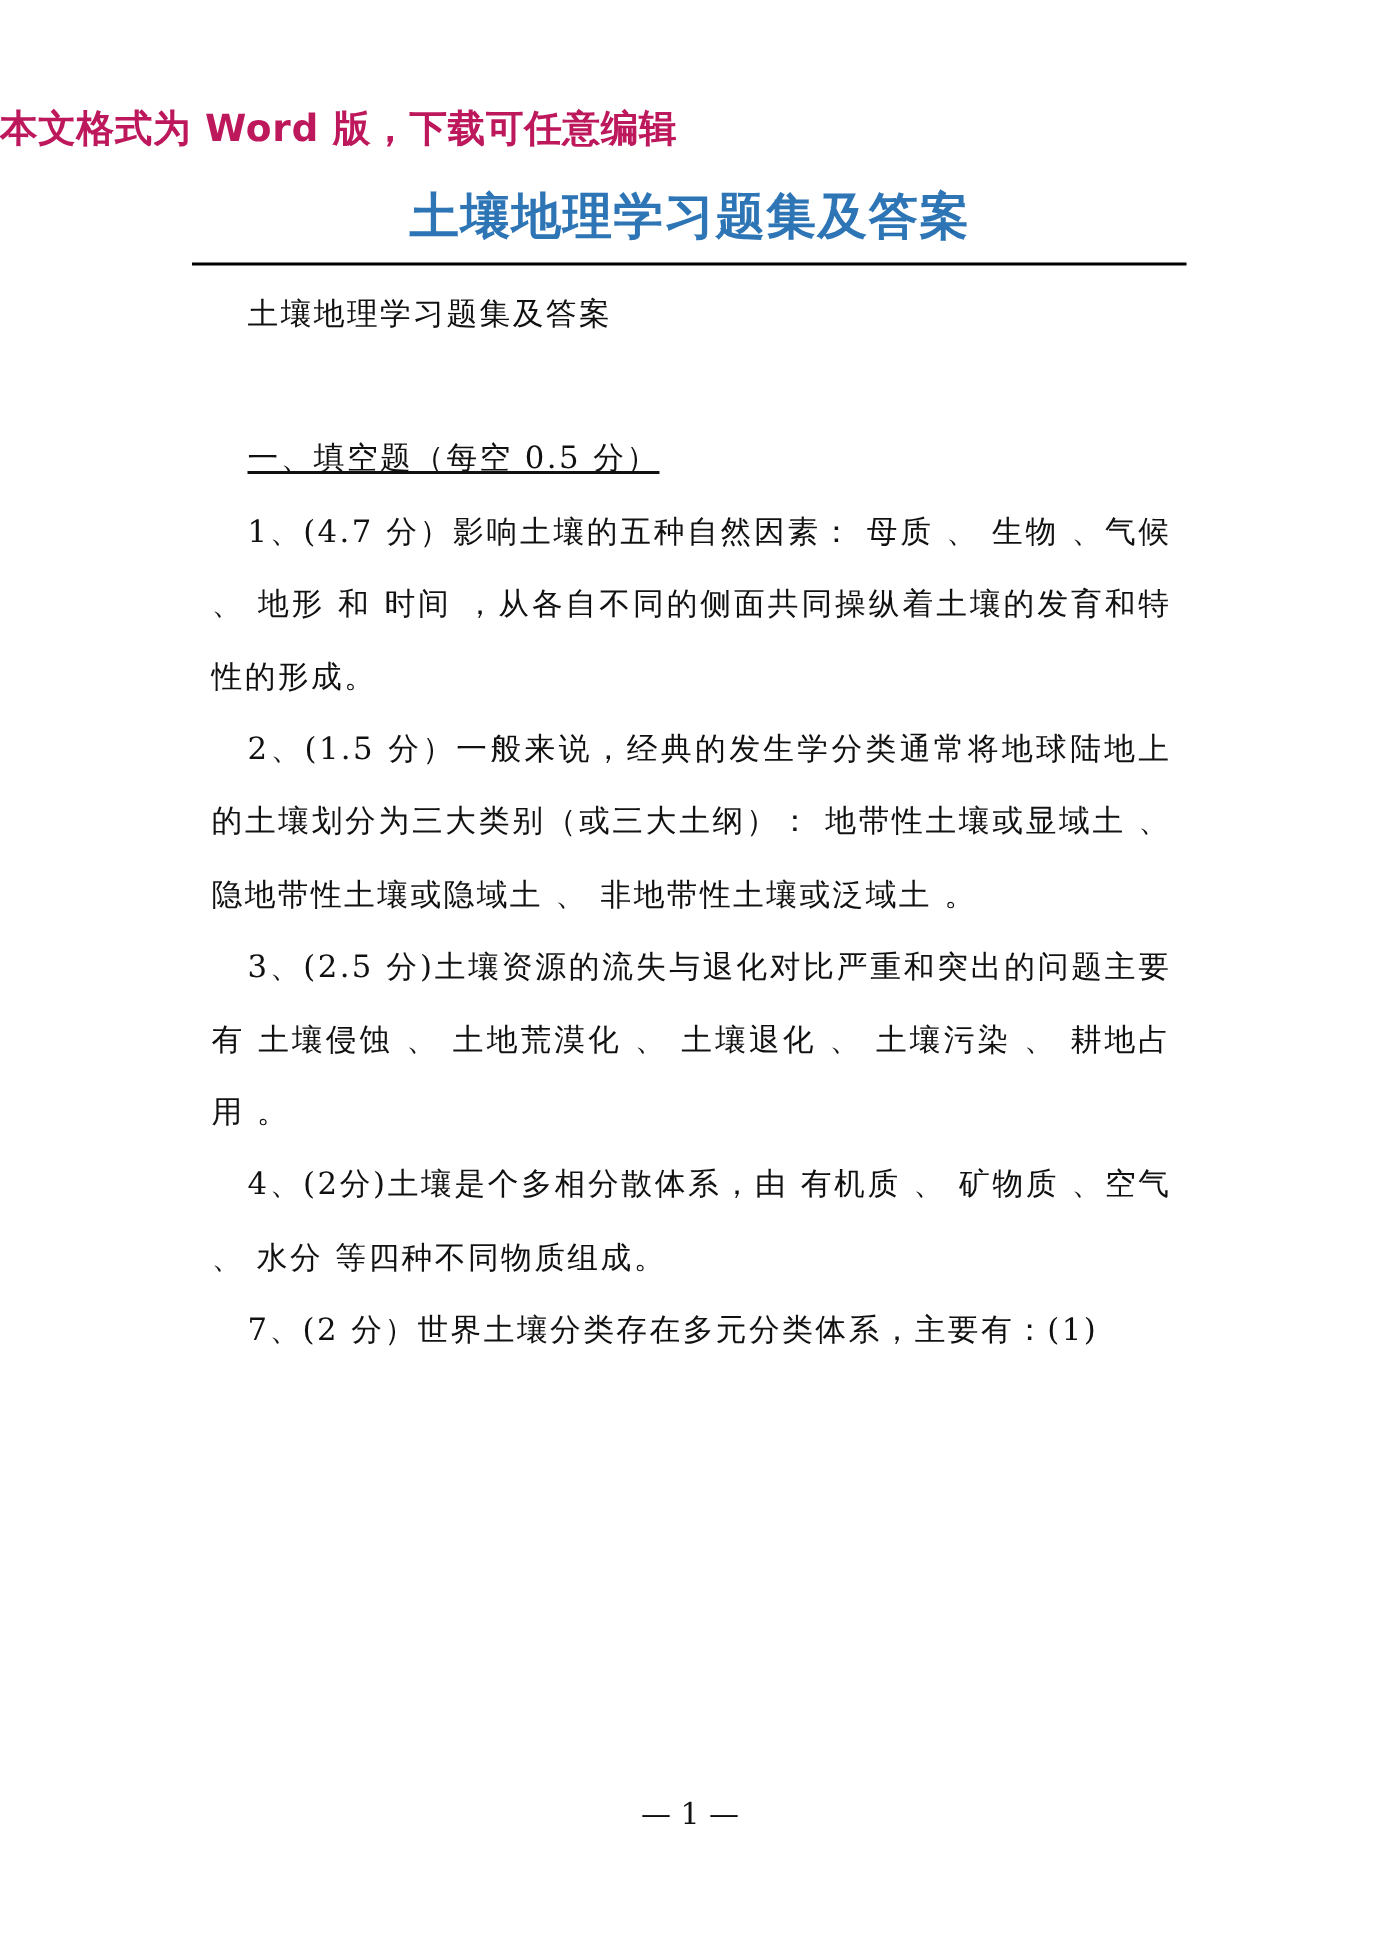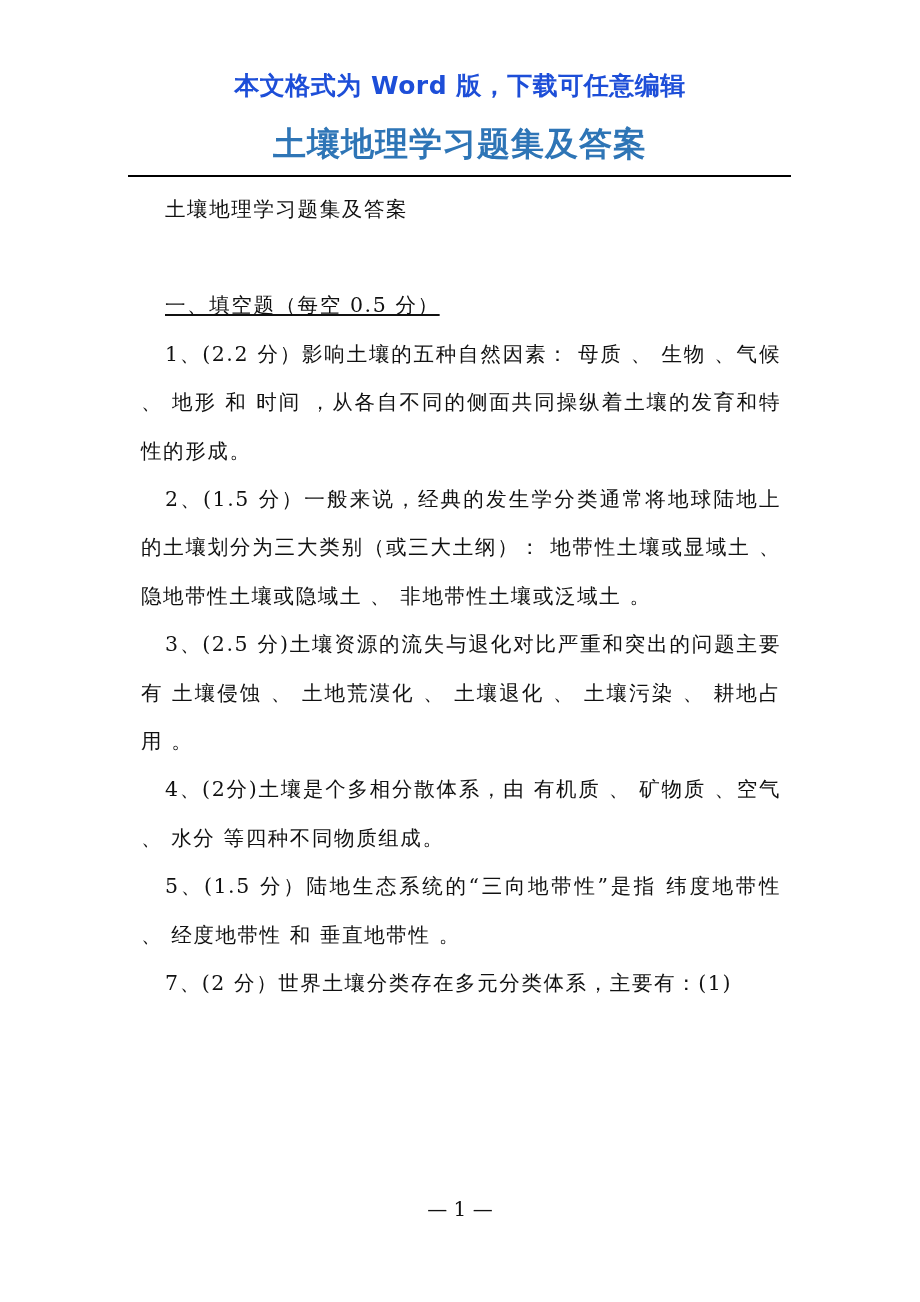--- a/index.html
+++ b/index.html
@@ -1,20 +1,20 @@
 <!DOCTYPE html>
 <html><head>
 <meta charset="utf-8">
 <style>
   html, body { margin: 0; padding: 0; background: #ffffff; }
   body { width: 920px; height: 1302px; position: relative; overflow: hidden;
          font-family: "DejaVu Serif", "Liberation Serif", serif; color: #111; }
-  .banner { position: absolute; top: 66px; left: 0; width: 920px; text-align: center;
+  .banner { position: absolute; top: 66px; left: 0; width: 920px; 
             font-family: "DejaVu Sans", "Liberation Sans", sans-serif; font-weight: bold;
-            font-size: 25px; line-height: 40px; color: #1d4ed8; letter-spacing: 0.5px; }
+            font-size: 25px; line-height: 40px; color: #be185d; letter-spacing: 0.5px; }
   .title { position: absolute; top: 120px; left: 0; width: 920px; text-align: center;
            font-family: "DejaVu Sans", "Liberation Sans", sans-serif; font-weight: bold;
            font-size: 33px; line-height: 48px; color: #2e75b6; letter-spacing: 1px; }
   .rule { position: absolute; top: 175px; left: 128px; width: 663px; height: 2px; background: #000; }
   .content { position: absolute; left: 141px; width: 640px; top: 185px; }
   .p { font-size: 20.5px; line-height: 48.4px; margin: 0; text-align: justify;
        text-align-last: left; letter-spacing: 1.6px; }
   .indent { text-indent: 24px; }
   .subtitle { margin: 0 0 48px 0; }
   .section { margin-top: 0; text-decoration: underline; }
@@ -24,21 +24,20 @@
 </head>
 <body>
 
 <div class="banner">本文格式为 Word 版，下载可任意编辑</div>
 <div class="title">土壤地理学习题集及答案</div>
 <div class="rule"></div>
 
 <div class="content">
   <p class="p indent subtitle">土壤地理学习题集及答案</p>
   <p class="p indent section">一、填空题（每空 0.5 分）</p>
-  <p class="p indent">1、(2.2 分）影响土壤的五种自然因素： 母质 、 生物 、气候 、 地形 和 时间 ，从各自不同的侧面共同操纵着土壤的发育和特性的形成。</p>
+  <p class="p indent">1、(4.7 分）影响土壤的五种自然因素： 母质 、 生物 、气候 、 地形 和 时间 ，从各自不同的侧面共同操纵着土壤的发育和特性的形成。</p>
   <p class="p indent">2、(1.5 分）一般来说，经典的发生学分类通常将地球陆地上的土壤划分为三大类别（或三大土纲）： 地带性土壤或显域土 、 隐地带性土壤或隐域土 、 非地带性土壤或泛域土 。</p>
   <p class="p indent">3、(2.5 分)土壤资源的流失与退化对比严重和突出的问题主要有 土壤侵蚀 、 土地荒漠化 、 土壤退化 、 土壤污染 、 耕地占用 。</p>
   <p class="p indent">4、(2分)土壤是个多相分散体系，由 有机质 、 矿物质 、空气 、 水分 等四种不同物质组成。</p>
-  <p class="p indent">5、(1.5 分）陆地生态系统的“三向地带性”是指 纬度地带性 、 经度地带性 和 垂直地带性 。</p>
   <p class="p indent">7、(2 分）世界土壤分类存在多元分类体系，主要有：(1)</p>
 </div>
 
 <div class="footer">— 1 —</div>
 
 </body></html>

